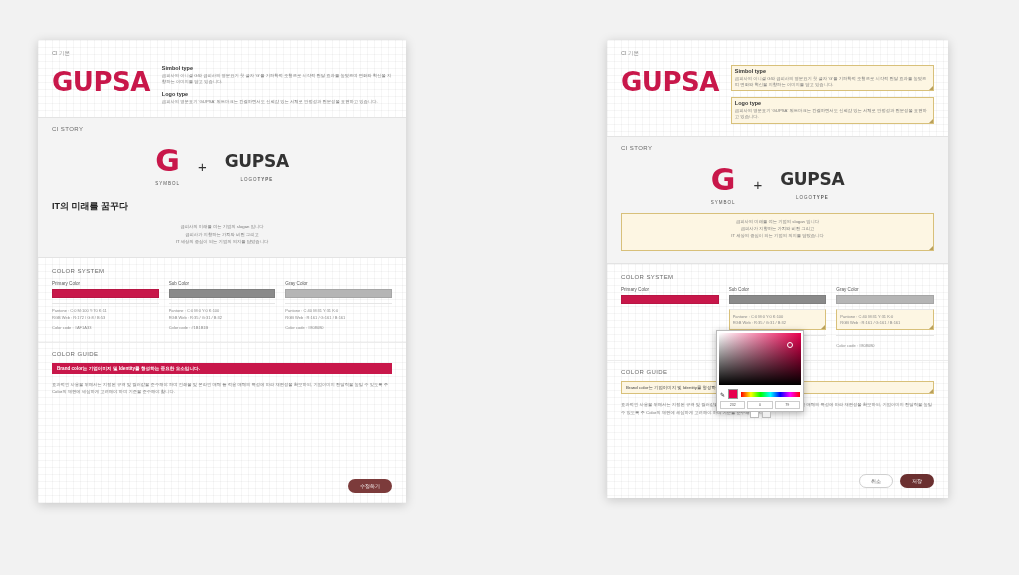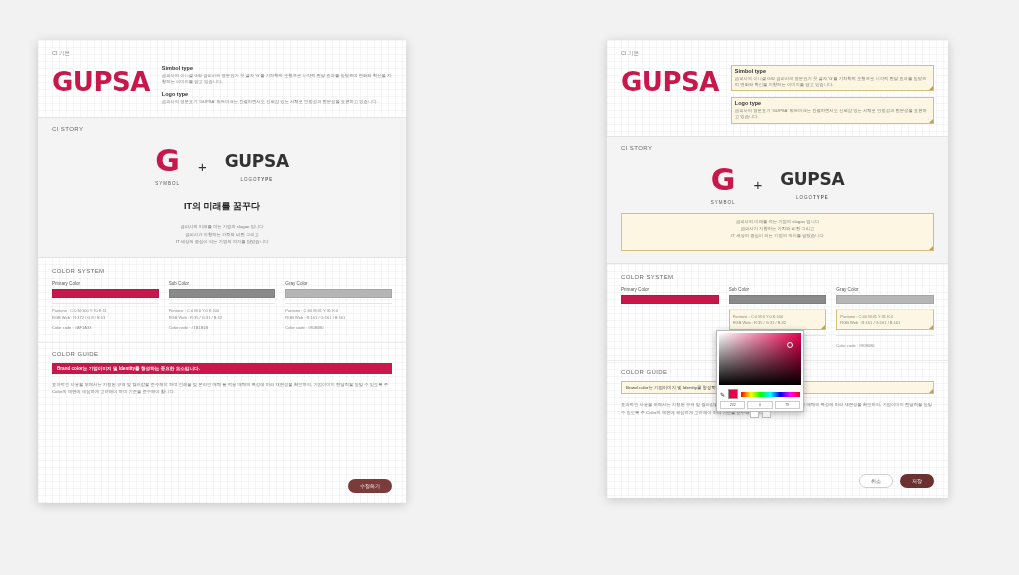--- a/index.html
+++ b/index.html
@@ -145,21 +145,20 @@
     letter-spacing: -0.3px;
     font-family: "DejaVu Sans", sans-serif;
   }
   .word-cap {
     font-size: 4.5px;
     color: #555;
     letter-spacing: 1px;
     margin-top: 6px;
   }
   .slogan {
-    text-align: center;
     font-size: 9px;
     font-weight: bold;
     color: #222;
     margin-top: 14px;
   }
   .slogan-edit {
     margin-top: 12px;
     text-align: center;
     font-size: 8px;
     padding: 3px;

